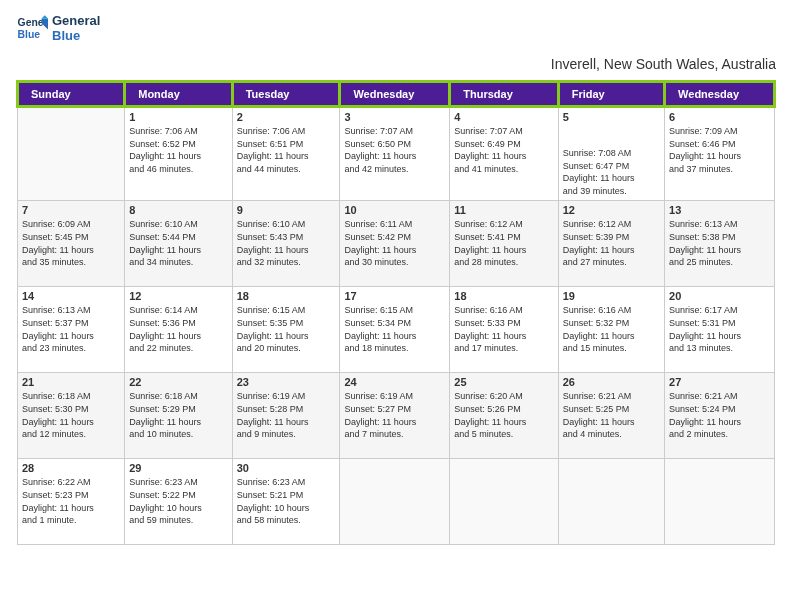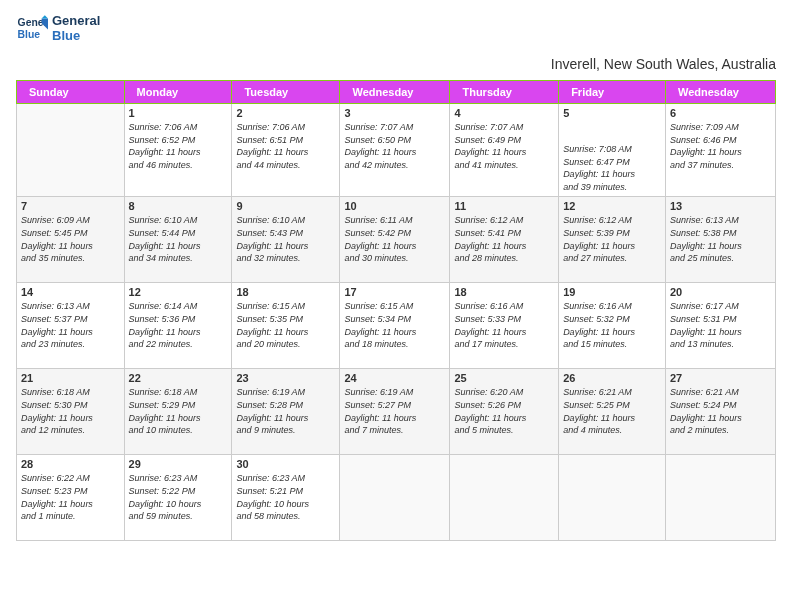--- a/index.html
+++ b/index.html
@@ -42,48 +42,47 @@
       font-size: 14px;
       color: #333;
       margin-top: 44px;
     }
     .calendar {
       width: 100%;
       border-collapse: collapse;
       font-size: 10px;
     }
     .calendar thead th {
-      background-color: #d946ef;
+      background-color: #4c1d95;
       color: #fff;
       padding: 5px 12px;
       text-align: left;
       font-size: 11px;
       font-weight: bold;
-      border: 1px solid #84cc16;
+      border: 3px solid #84cc16;
     }
     .calendar tbody td {
       border: 1px solid #ccc;
       vertical-align: top;
       padding: 3px 4px;
       width: 113px;
       min-height: 80px;
       height: 86px;
     }
     .day-number {
       font-size: 11px;
       font-weight: bold;
       color: #333;
       display: block;
       margin-bottom: 2px;
     }
     .day-info {
       font-size: 9px;
       color: #333;
       line-height: 1.4;
-      font-style: italic;
     }
     .empty-cell {
       background: #f9f9f9;
     }
     .row-alt {
       background: #f5f5f5;
     }
   </style>
 </head>
 <body>

